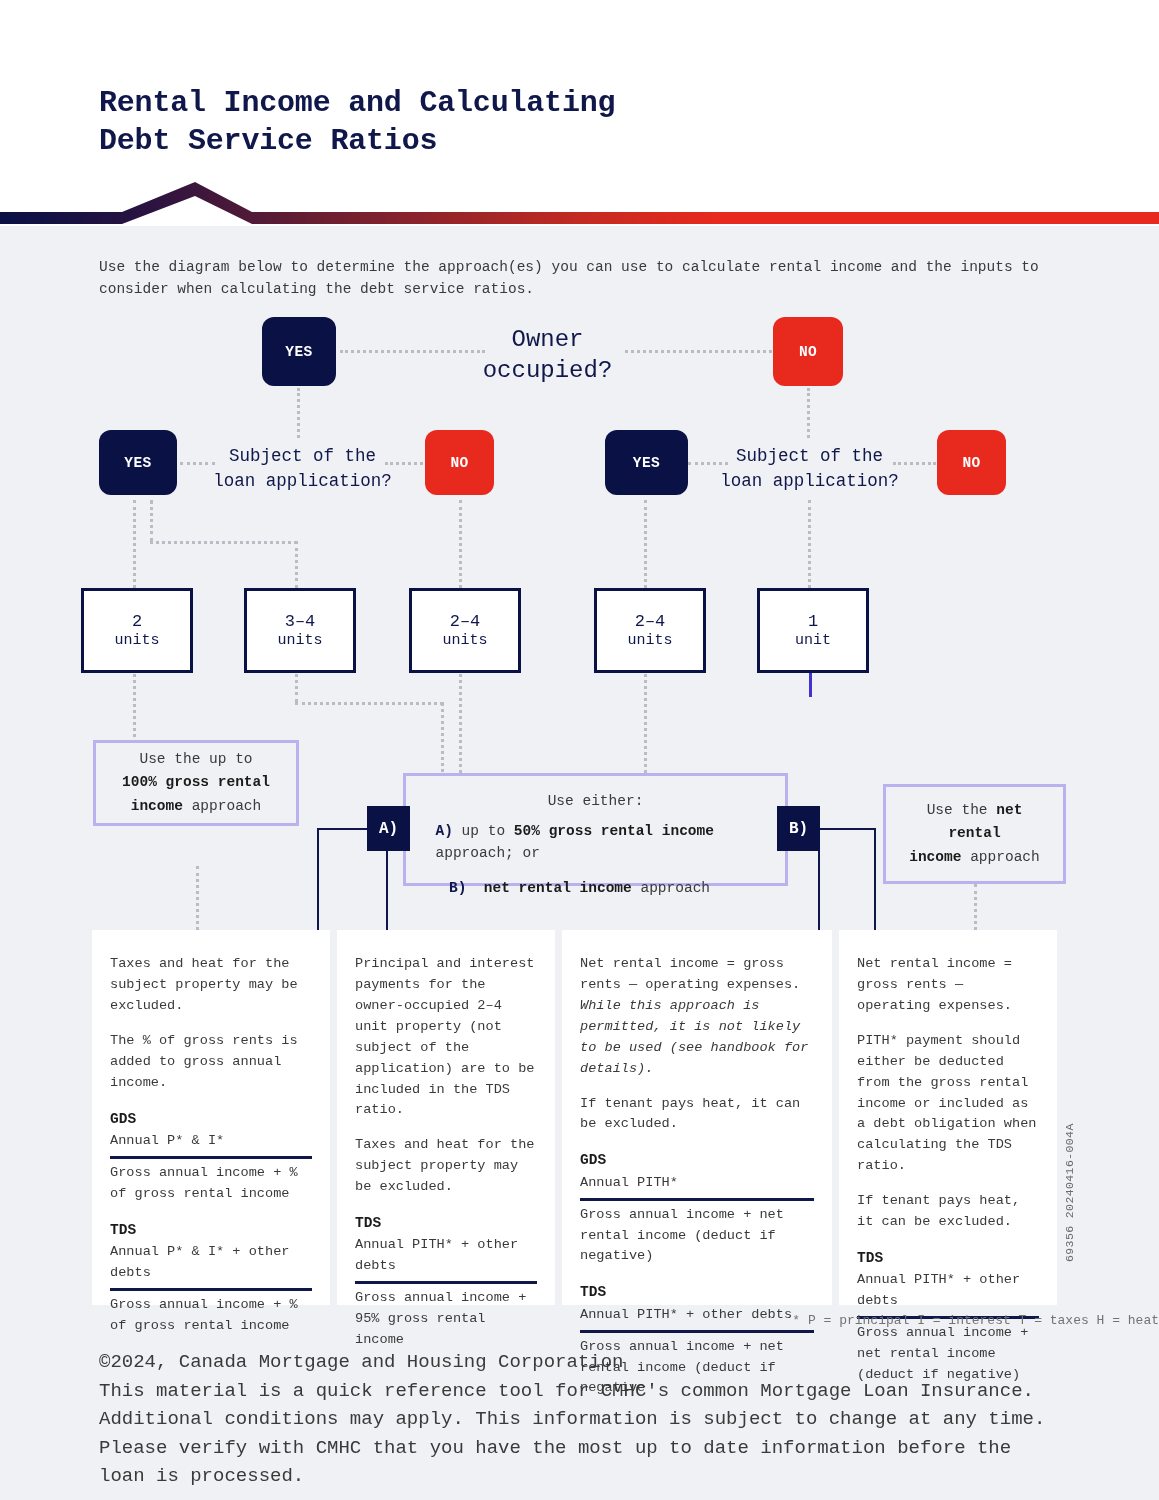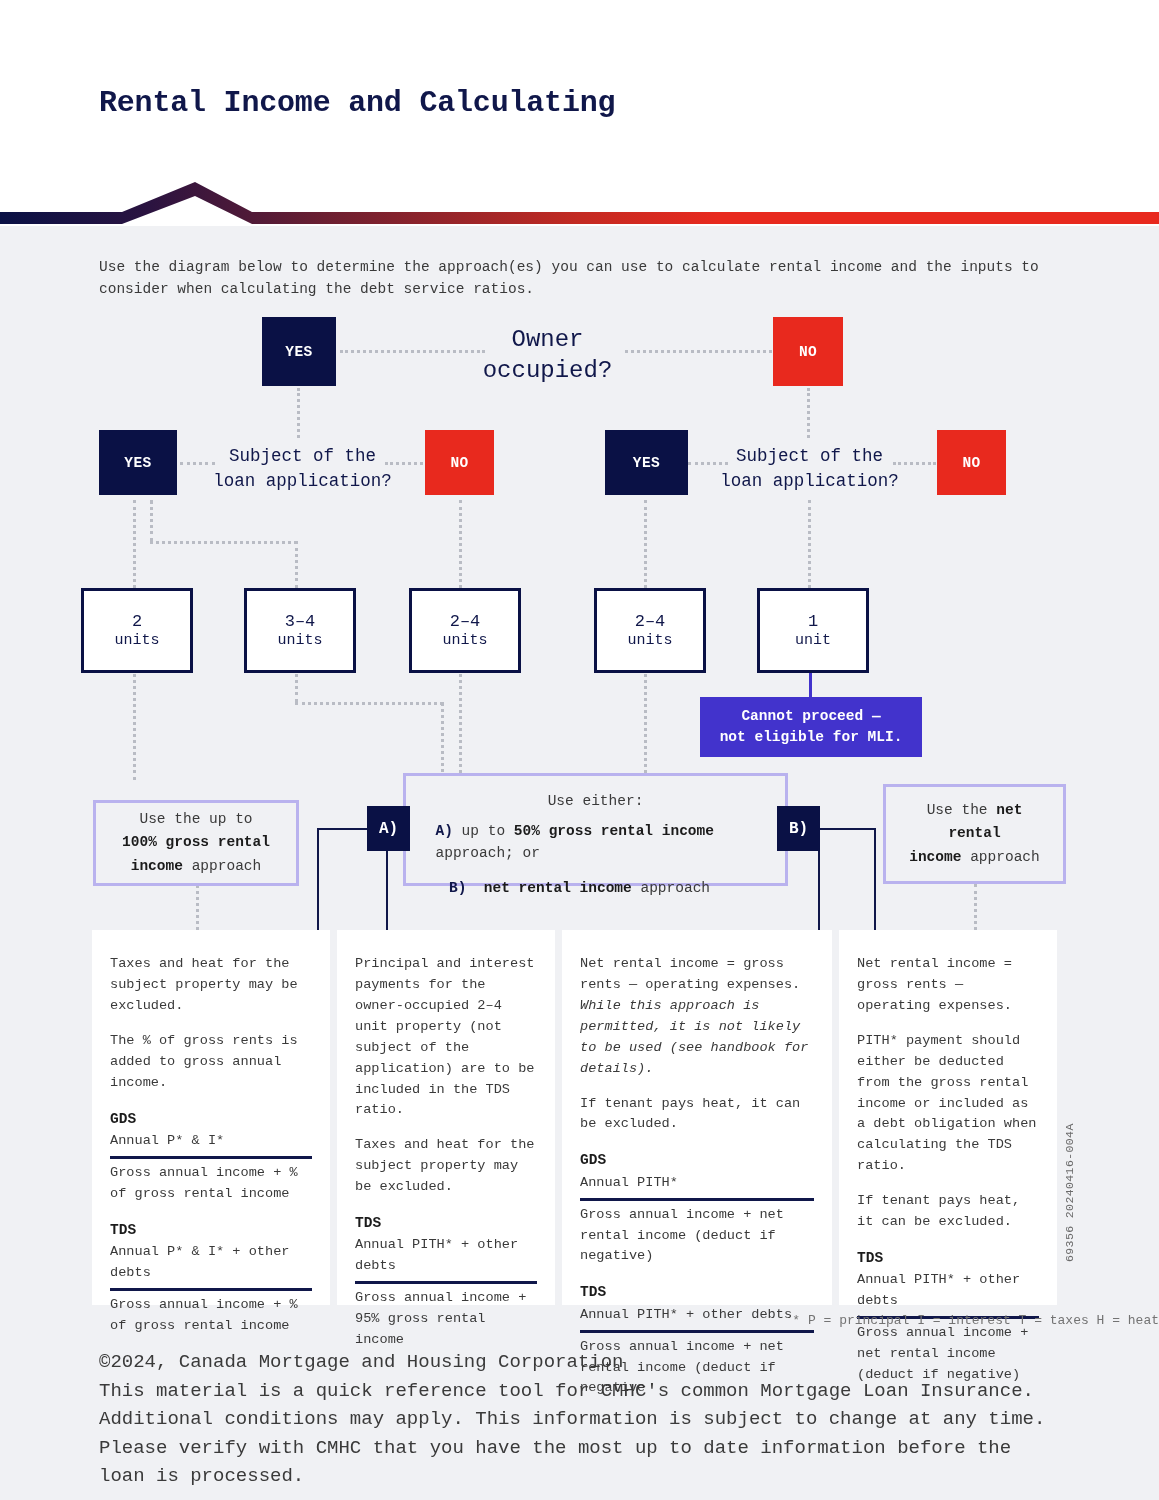--- a/index.html
+++ b/index.html
@@ -27,21 +27,21 @@
   .body-bg{position:absolute;left:0;top:226px;width:1159px;height:1274px;background:#f0f1f4;}
 
   .intro{
     position:absolute;left:99px;top:256px;width:940px;
     font-size:14.5px;line-height:1.55;color:#3a3a3a;
   }
 
   
   .chip{
     position:absolute;display:flex;align-items:center;justify-content:center;
-    color:#ffffff;font-weight:bold;font-size:14.5px;letter-spacing:.4px;
+    color:#ffffff;font-weight:bold;font-size:14.5px;letter-spacing:.4px;border-radius:12px;
   }
   .chip.navy{background:#0a1145;}
   .chip.red{background:#e8291e;}
 
   .qlabel{
     position:absolute;text-align:center;color:#10174a;
     line-height:1.3;font-weight:normal;
   }
 
   .unitbox{
@@ -111,20 +111,21 @@
 </style>
 </head>
 <body>
 
 <div class="page">
 
   <div class="header-white"></div>
 
   <div class="title">
     <div>Rental Income and Calculating</div>
+    <div>Debt Service Ratios</div>
   </div>
 
   <div class="roofwrap">
     <svg width="1159" height="50" viewBox="0 0 1159 50">
       <defs>
         <linearGradient id="roofgrad" x1="0" y1="0" x2="1" y2="0">
           <stop offset="0" stop-color="#0a1145"></stop>
           <stop offset="0.13" stop-color="#2b1340"></stop>
           <stop offset="0.28" stop-color="#6b1f31"></stop>
           <stop offset="0.50" stop-color="#c32a22"></stop>
@@ -219,28 +220,22 @@
   </div>
   <div class="unitbox" style="left:594px;top:588px;width:106px;height:79px;">
     <span class="n">2–4</span>
     <span class="u">units</span>
   </div>
   <div class="unitbox" style="left:757px;top:588px;width:106px;height:79px;">
     <span class="n">1</span>
     <span class="u">unit</span>
   </div>
 
-  <div class="mli" style="left:700px;top:697px;width:222px;height:60px;">
-    <div>
-      <div>Cannot proceed —</div>
-      <div>not eligible for MLI.</div>
-    </div>
-  </div>
-
-  <div class="apanel" style="left:93px;top:800px;width:206px;height:86px;padding:0 14px;box-sizing:border-box;">
+
+  <div class="apanel" style="left:93px;top:740px;width:206px;height:86px;padding:0 14px;box-sizing:border-box;">
     <div>Use the up to</div>
     <div><b>100% gross rental</b></div>
     <div><b>income</b><span> approach</span></div>
   </div>
 
   <div class="apanel" style="left:403px;top:773px;width:385px;height:113px;padding:14px 0 0 0;box-sizing:border-box;justify-content:flex-start;">
     <div class="either-head">Use either:</div>
     <div class="either-line" style="width:340px;margin-left:20px;margin-top:2px;">
       <span class="k">A)</span><span> up to </span><b>50% gross rental income</b><span> approach; or</span>
     </div>

